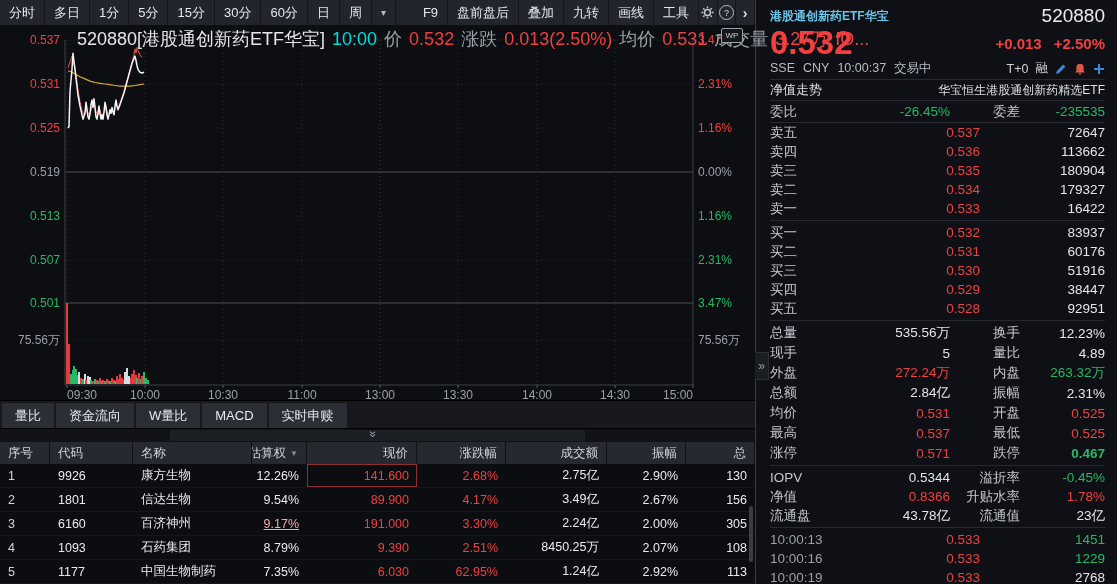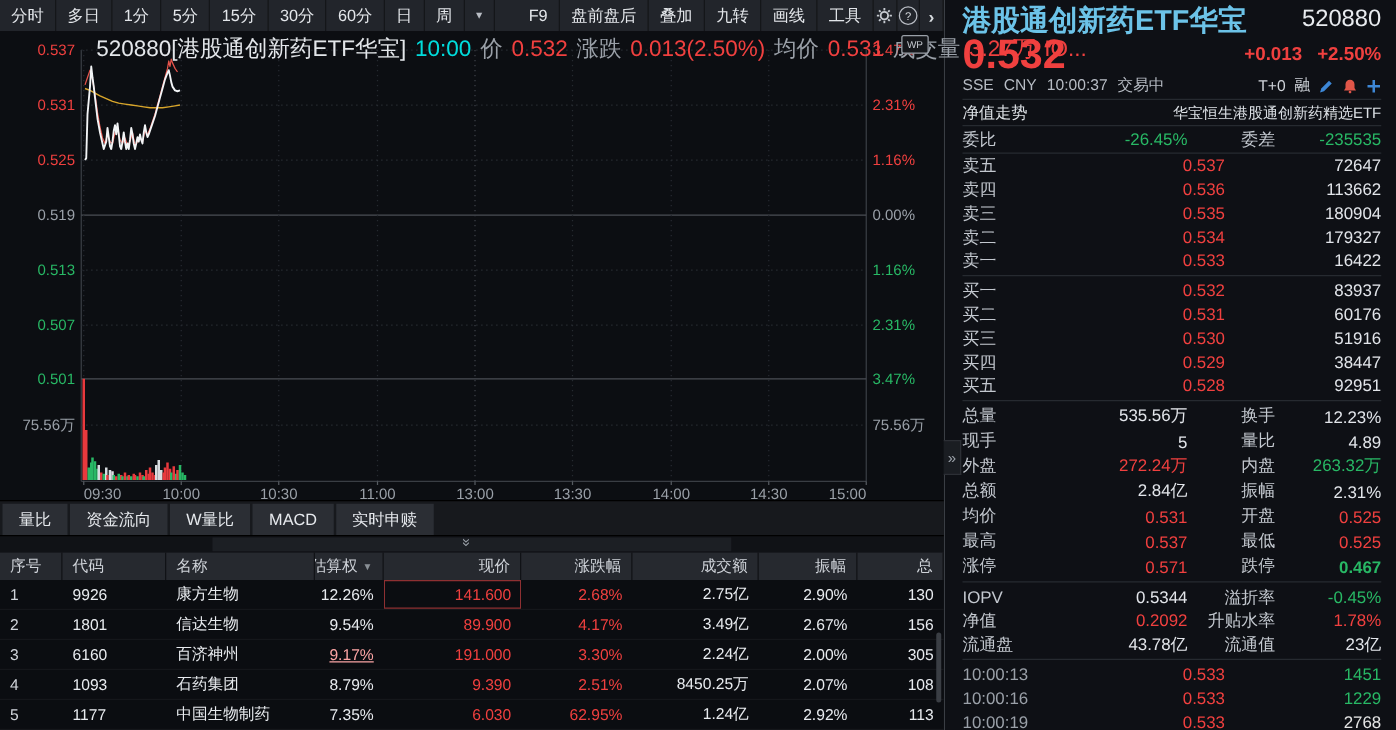--- a/index.html
+++ b/index.html
@@ -32,21 +32,21 @@
   .tbody-row{height:24px;font-size:12.5px;border-bottom:1px solid #15171b;}
   .tc{display:flex;align-items:center;padding:0 8px;overflow:hidden;white-space:nowrap;box-sizing:border-box;}
   .tc.r{justify-content:flex-end;}
   .sort-caret{font-size:8px;color:#8a9096;margin-left:4px;}
   .sel-cell{box-shadow:inset 0 0 0 1px #8e3032;}
   .tbl-scroll{position:absolute;right:2px;top:64px;width:4px;height:56px;background:#3a3e44;border-radius:2px;}
   
   .right{width:361px;height:584px;background:#0e1015;display:flex;flex-direction:column;padding:4px 12px 0 14px;box-sizing:border-box;font-size:13.5px;position:relative;}
   .expand-handle{position:absolute;left:-1px;top:352px;width:13px;height:26px;background:#1a1d22;color:#9aa0a8;display:flex;align-items:center;justify-content:center;font-size:12px;border:1px solid #2c2f35;border-left:none;z-index:4;cursor:pointer;}
   .name-row{height:24px;display:flex;justify-content:space-between;align-items:center;flex:none;}
-  .sec-name{font-size:23px;font-weight:bold;color:#6cc3e8;}
+  .sec-name{font-size:12px;font-weight:bold;color:#6cc3e8;}
   .sec-code{font-size:19px;color:#e8ebef;}
   .price-row{height:30px;display:flex;justify-content:space-between;align-items:center;flex:none;}
   .big-price{font-size:33px;font-weight:bold;color:#f0403f;line-height:30px;}
   .chg-group{font-size:15px;font-weight:bold;color:#f0403f;display:flex;gap:12px;}
   .info-row{height:21px;display:flex;justify-content:space-between;align-items:center;color:#b7bcc4;font-size:12.5px;border-bottom:1px solid #262a30;flex:none;}
   .info-left span{margin-right:8px;}
   .info-right{display:flex;align-items:center;gap:7px;color:#cfd3d9;}
   .nav-row{height:20px;display:flex;justify-content:space-between;align-items:center;border-bottom:1px solid #262a30;flex:none;color:#dde1e6;font-size:13px;}
   .nav-row .nav-val{font-size:12px;color:#dde1e6;}
   .grid4{display:grid;grid-template-columns:62px 118px 70px 1fr;align-items:center;height:20px;flex:none;}
@@ -478,21 +478,21 @@
     <div class="hr"></div>
     <div id="stats-b" class="statsB">
         <div class="grid4 stat">
           <div class="lab">IOPV</div>
           <div class="v" style="color: rgb(226, 229, 234);">0.5344</div>
           <div class="lab" style="text-align: right;">溢折率</div>
           <div class="v" style="color: rgb(40, 184, 101);">-0.45%</div>
         </div>
         <div class="grid4 stat">
           <div class="lab">净值</div>
-          <div class="v" style="color: rgb(240, 64, 63);">0.2092</div>
+          <div class="v" style="color: rgb(240, 64, 63);">0.8366</div>
           <div class="lab" style="text-align: right;">升贴水率</div>
           <div class="v" style="color: rgb(240, 64, 63);">1.78%</div>
         </div>
         <div class="grid4 stat">
           <div class="lab">流通盘</div>
           <div class="v" style="color: rgb(226, 229, 234);">43.78亿</div>
           <div class="lab" style="text-align: right;">流通值</div>
           <div class="v" style="color: rgb(226, 229, 234);">23亿</div>
         </div>
       </div>

